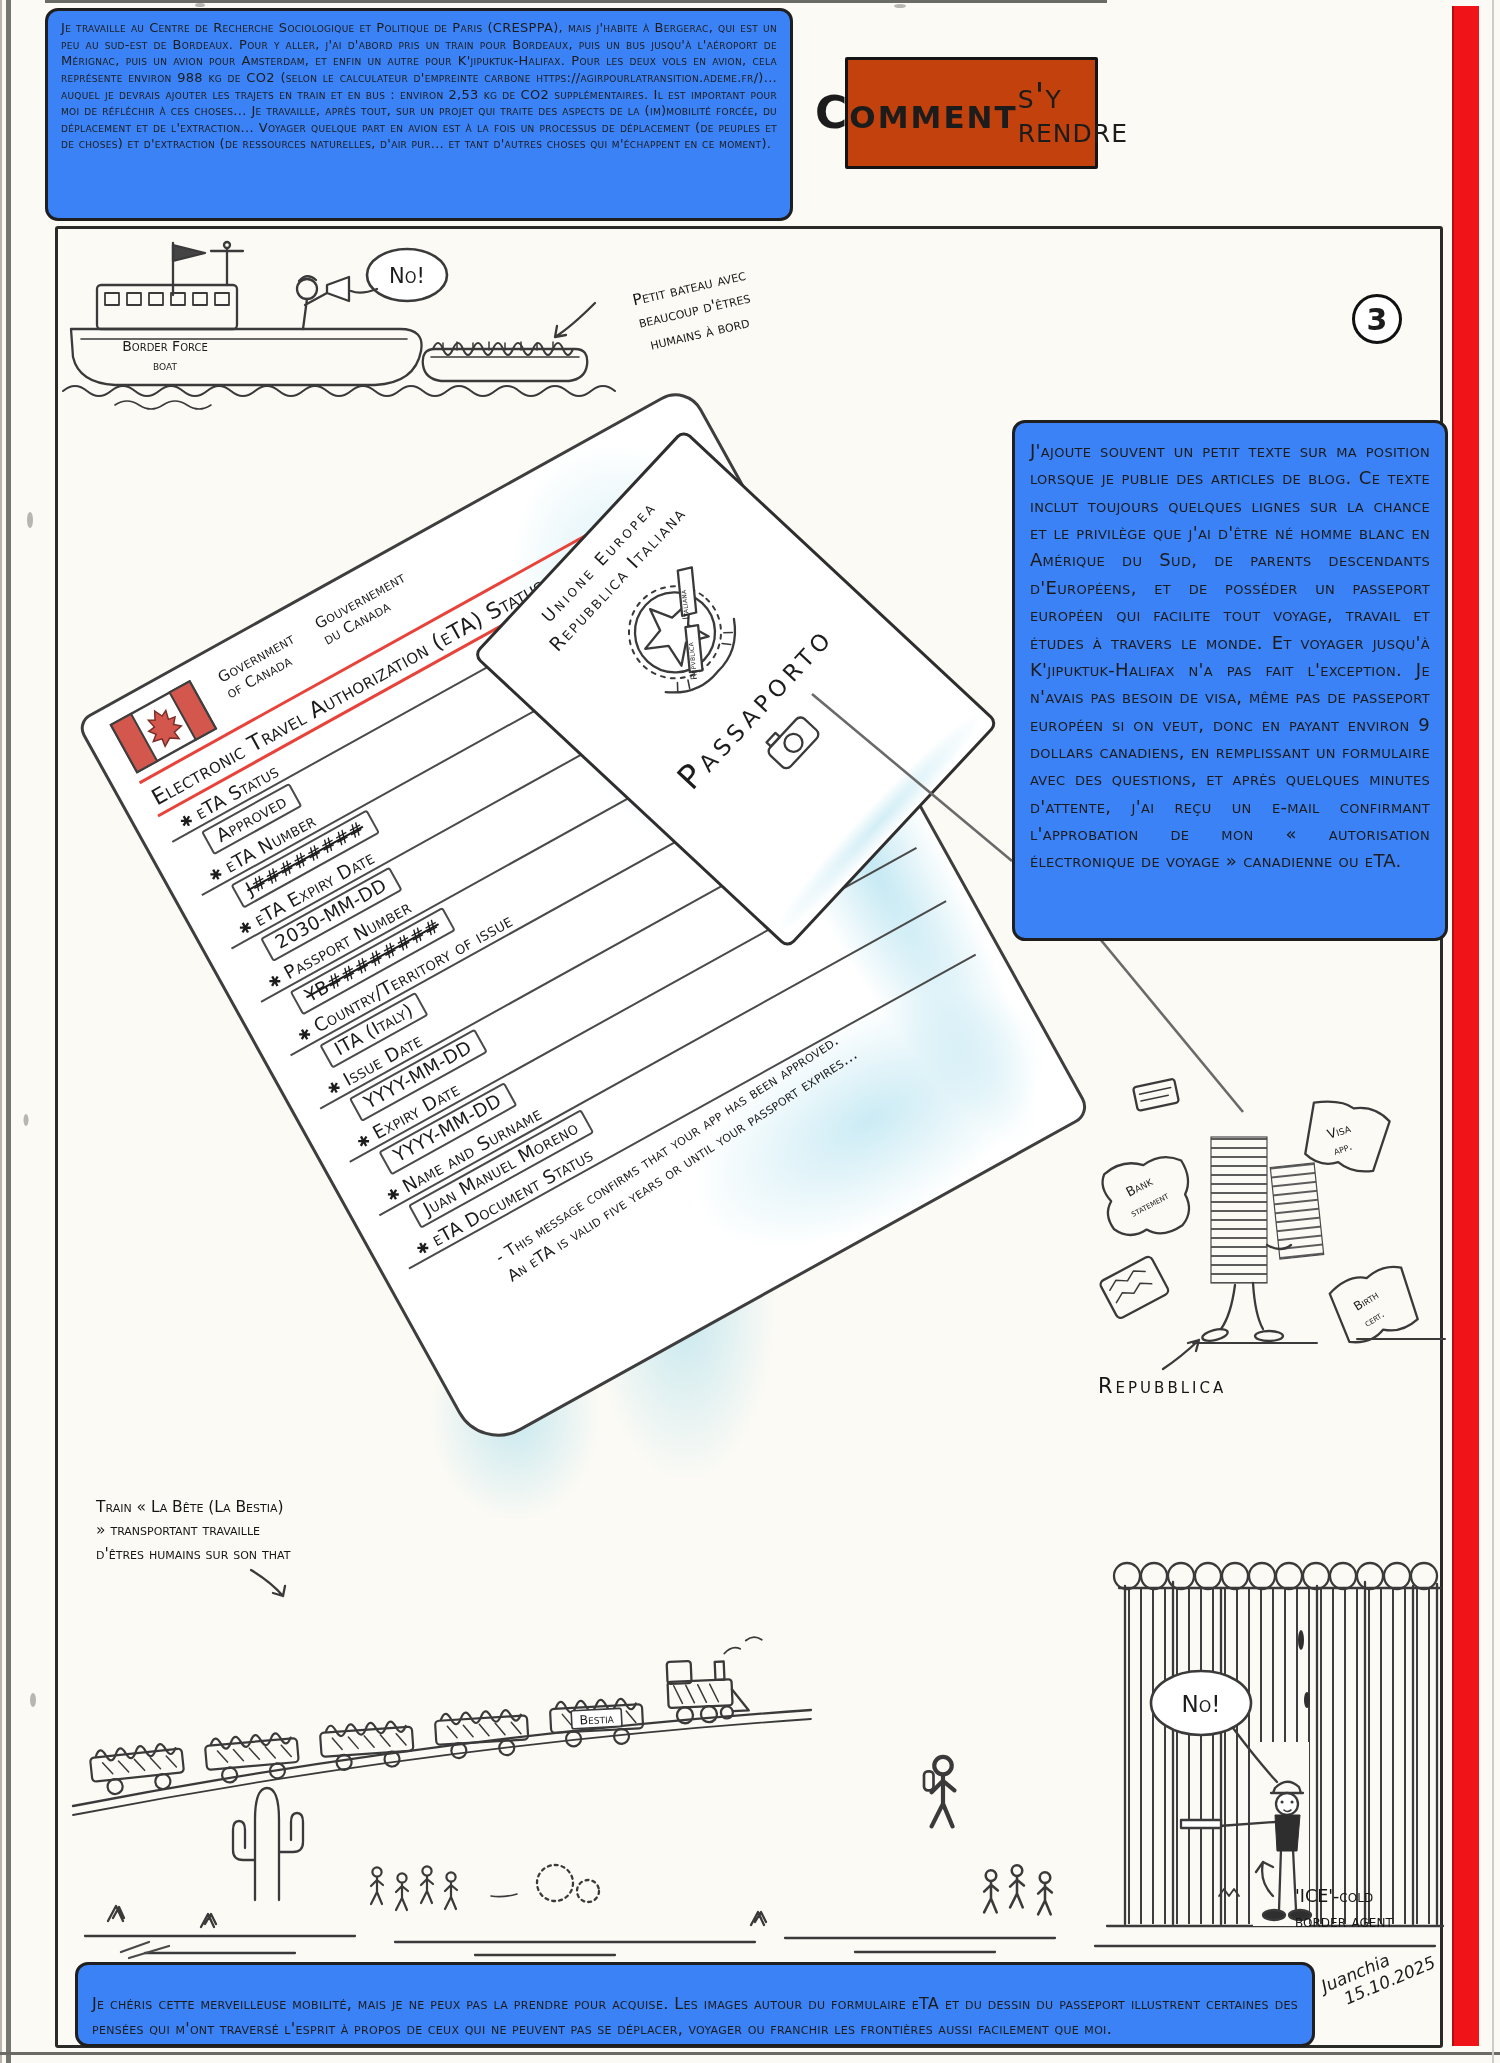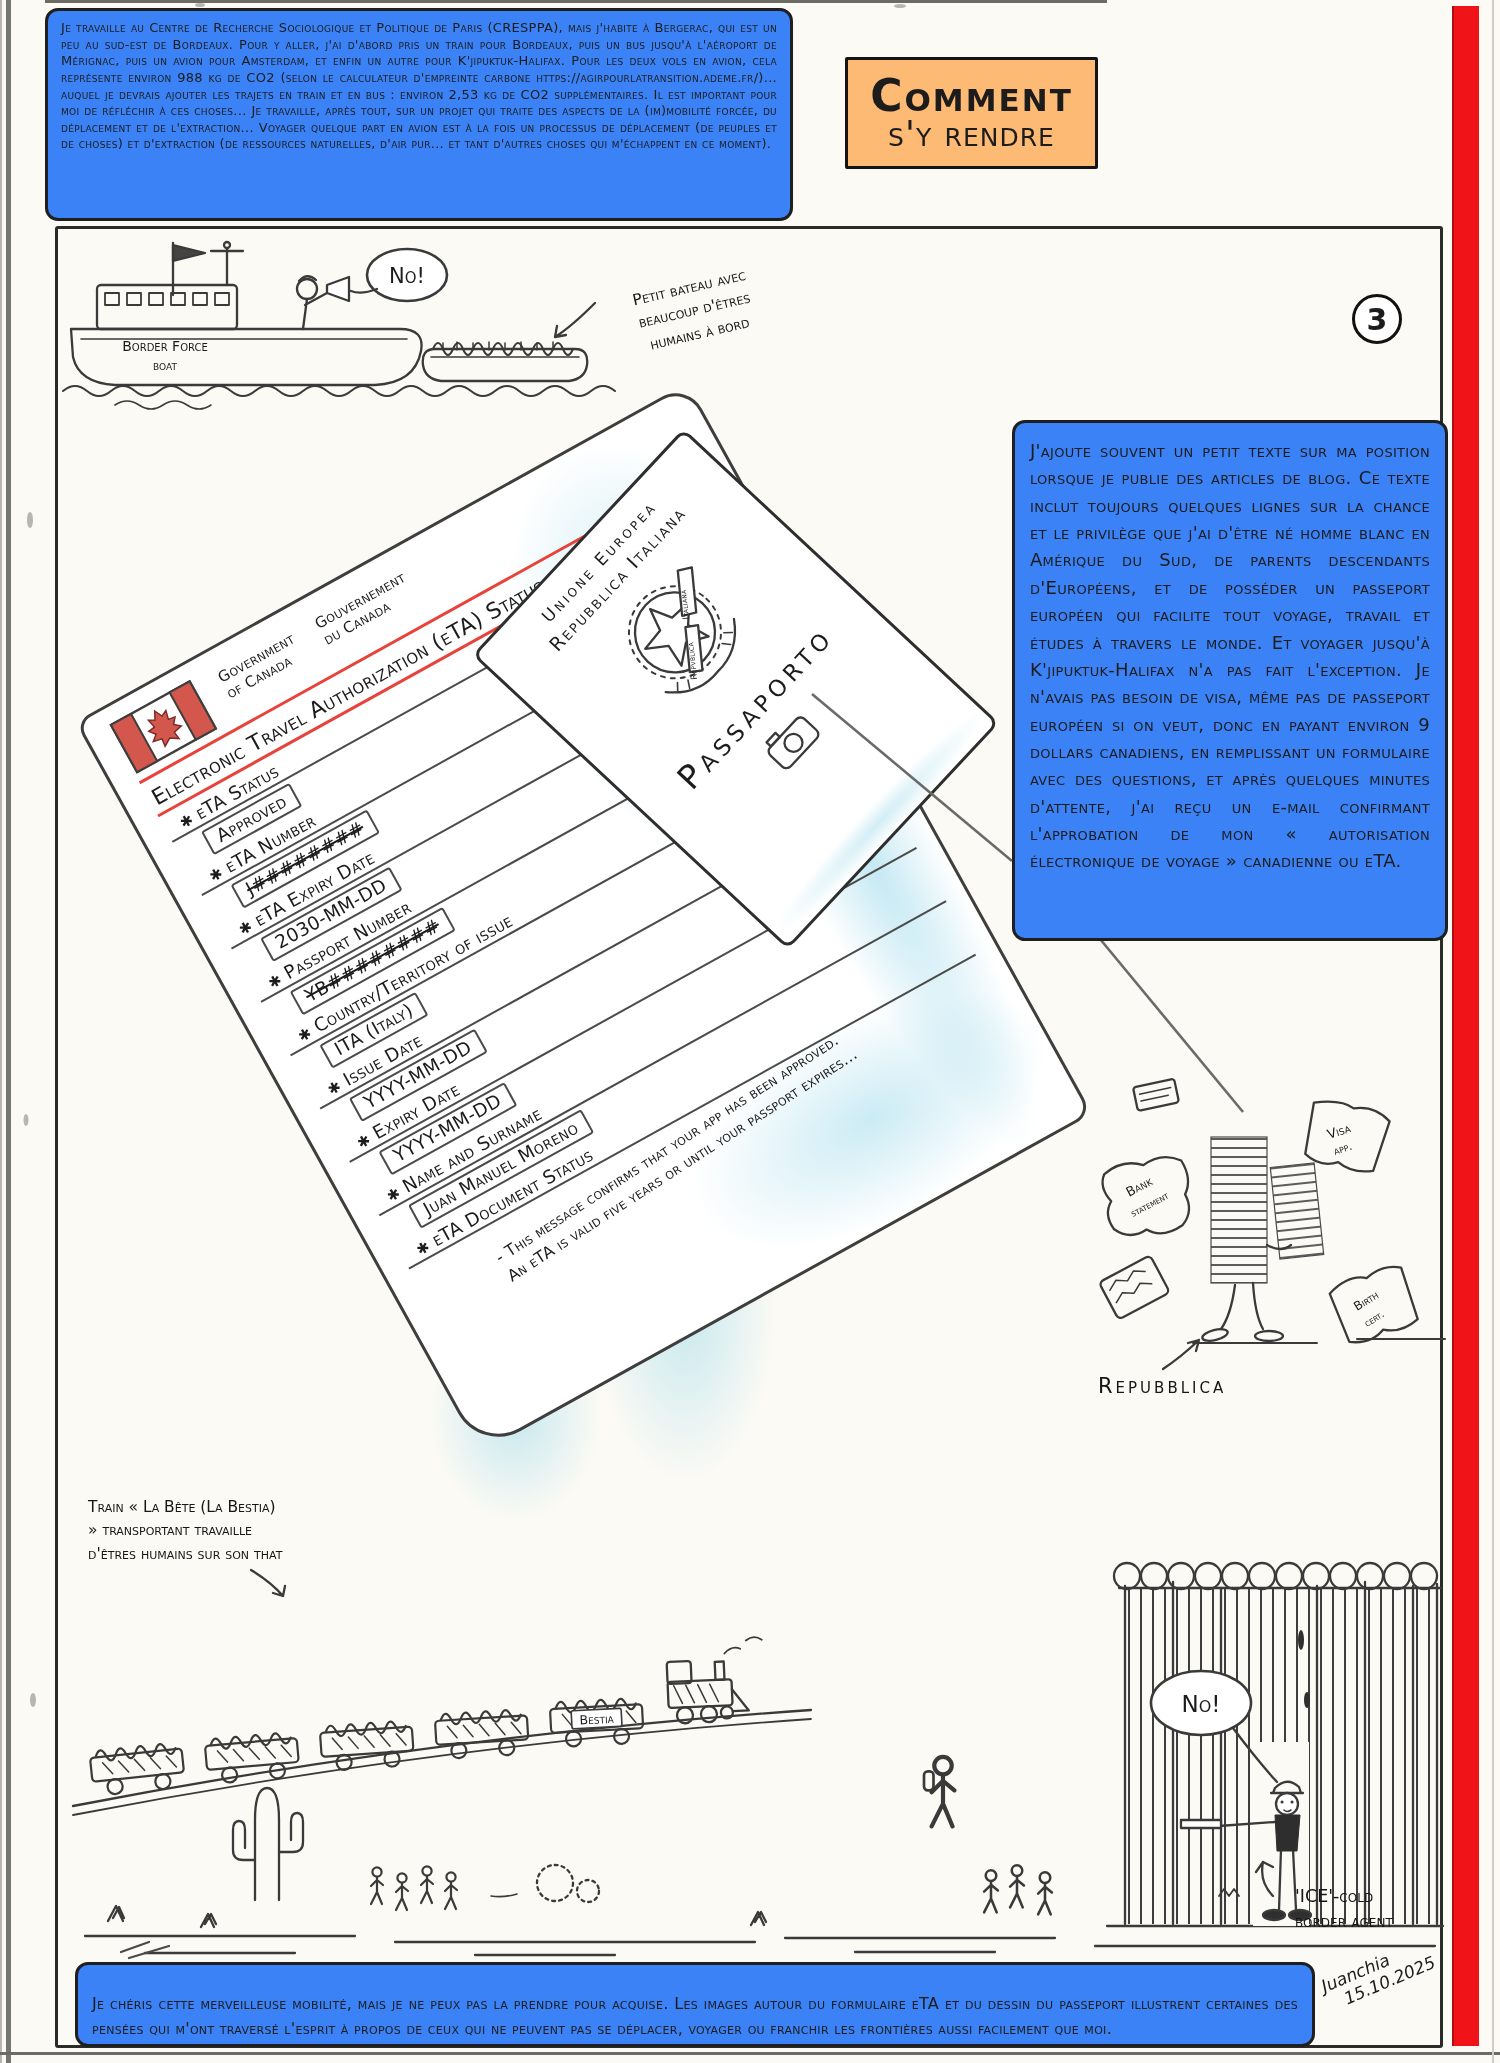--- a/index.html
+++ b/index.html
@@ -18,34 +18,34 @@
 #scan-bottom{left:0;top:2052px;width:1500px;height:3px;background:#6b6b66;z-index:1}
 #page-edge-right{left:1492px;top:0;width:2px;height:2063px;background:#cfccc4;z-index:1}
 #red-stripe{left:1452px;top:6px;width:27px;height:2040px;background:#f01418;border-left:2px solid #b40d10;z-index:12}
 #panel{left:55px;top:226px;width:1388px;height:1822px;border:3.5px solid #2a2a28;border-radius:3px;z-index:1}
 .blob{position:absolute;border-radius:50%;background:radial-gradient(closest-side,rgba(128,206,229,.42),rgba(128,206,229,0));z-index:2}
 #blob1{left:545px;top:430px;width:200px;height:310px;transform:rotate(18deg)}
 #blob2{left:595px;top:1140px;width:180px;height:340px}
 #blob3{left:755px;top:870px;width:160px;height:250px}
 #blob4{left:430px;top:1310px;width:170px;height:210px}
 #intro-box{left:45px;top:8px;width:748px;height:213px;padding:9px 13px;font-size:13px;line-height:1.28}
-#title-box{left:845px;top:57px;width:253px;height:112px;background:#fdba74;border:3px solid #141414;border-radius:2px;display:flex;flex-direction:column;align-items:center;justify-content:center;line-height:.95;z-index:10}
+#title-box{left:845px;top:57px;width:253px;height:112px;background:#c2410c;border:3px solid #141414;border-radius:2px;display:flex;flex-direction:row;align-items:center;justify-content:center;line-height:.95;z-index:10}
 #title-box .t1{font-size:44px;font-weight:bold;letter-spacing:2px}
 #title-box .t2{font-size:36px;font-weight:normal;letter-spacing:1px}
 #page-num{left:1352px;top:294px;width:50px;height:50px;border:3.5px solid #111;border-radius:50%;display:flex;align-items:center;justify-content:center;font-size:30px;font-weight:bold;background:#fff;z-index:10}
 #pos-box{left:1012px;top:420px;width:436px;height:521px;padding:14px 15px;font-size:18px;line-height:1.52}
 #closing-box{left:75px;top:1962px;width:1240px;height:85px;padding:27px 14px;font-size:16px;line-height:1.55}
 #signature{left:1320px;top:1946px;width:160px;transform:rotate(-23deg);font-style:italic;font-size:17px;line-height:1.15;z-index:11}
 #signature div:last-child{margin-left:16px}
 #boat-svg{left:55px;top:233px;width:720px;height:195px;z-index:3}
 #doc-svg{left:1085px;top:1045px;width:360px;height:330px;z-index:3}
 #bottom-svg{left:55px;top:1490px;width:1390px;height:470px;z-index:3}
 #misc-svg{left:0;top:0;width:1500px;height:2063px;z-index:6;pointer-events:none}
 #annot-bateau{left:597px;top:276px;width:195px;transform:rotate(-13deg);text-align:center;font-size:15.5px;line-height:1.5}
-#annot-train{left:88px;top:1496px;width:270px;font-size:15.5px;line-height:1.5}
+#annot-train{left:96px;top:1496px;width:270px;font-size:15.5px;line-height:1.5}
 #annot-ice{left:1295px;top:1884px;font-size:17.5px;line-height:1.45}
 #annot-doc{left:1098px;top:1374px;font-size:21px;letter-spacing:3px}
 #eta-form{left:75px;top:722px;width:700px;height:836px;transform:rotate(-29deg);transform-origin:0 0;border:3px solid #3e3e3e;border-radius:16px 30px 18px 46px;padding:14px 22px 10px 24px;z-index:4;
  background:#fff;
  background-image:radial-gradient(closest-side at 80% 28%,rgba(125,205,228,.5),rgba(125,205,228,0)),radial-gradient(closest-side at 90% 60%,rgba(125,205,228,.45),rgba(125,205,228,0)),radial-gradient(closest-side at 72% 88%,rgba(125,205,228,.4),rgba(125,205,228,0))}
 #eta-form .f-header{display:flex;align-items:flex-start;gap:26px;padding:2px 0 6px 2px}
 #eta-form .f-gov{font-size:15px;line-height:1.2;margin-top:4px}
 #eta-form .redline{border-bottom:3px solid #e8433a;margin:2px 0 4px}
 #eta-form .f-title{font-size:22px;padding:3px 0 3px 4px;border-bottom:3px solid #e8433a;margin-bottom:2px}
 .f-label{font-size:18.5px;border-bottom:2.2px solid #4a4a4a;padding:3px 0 1px 16px}

